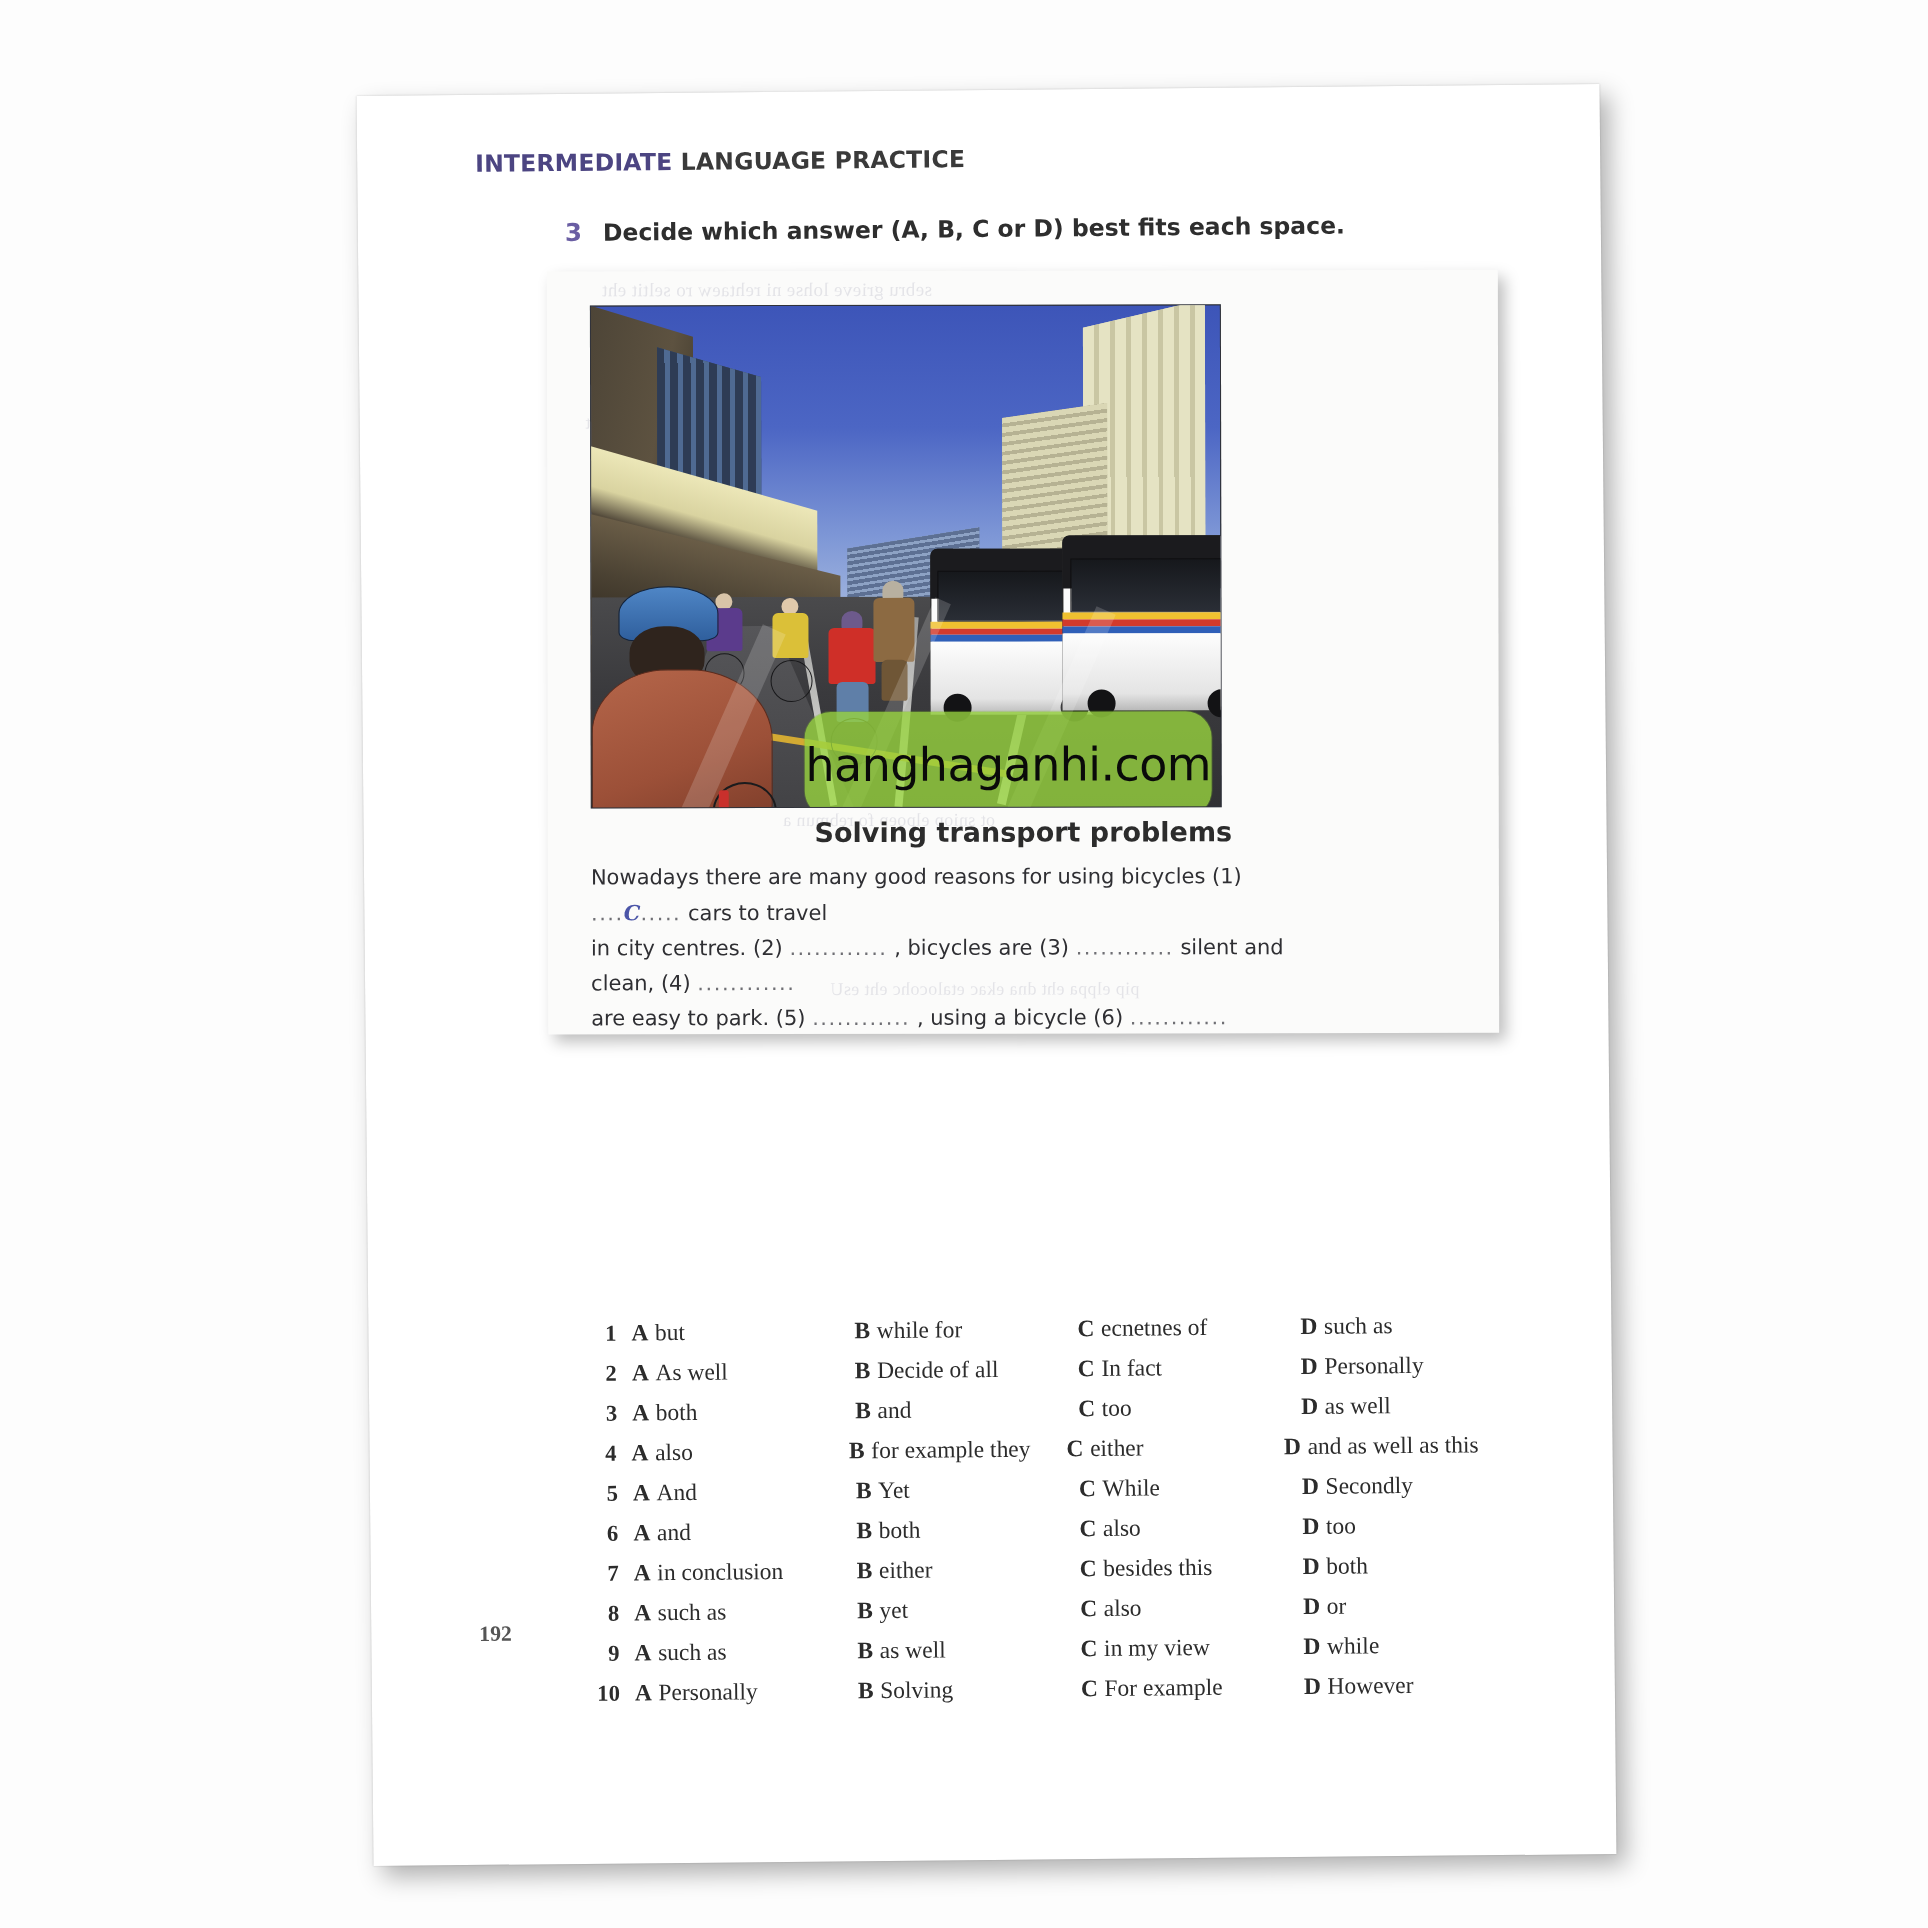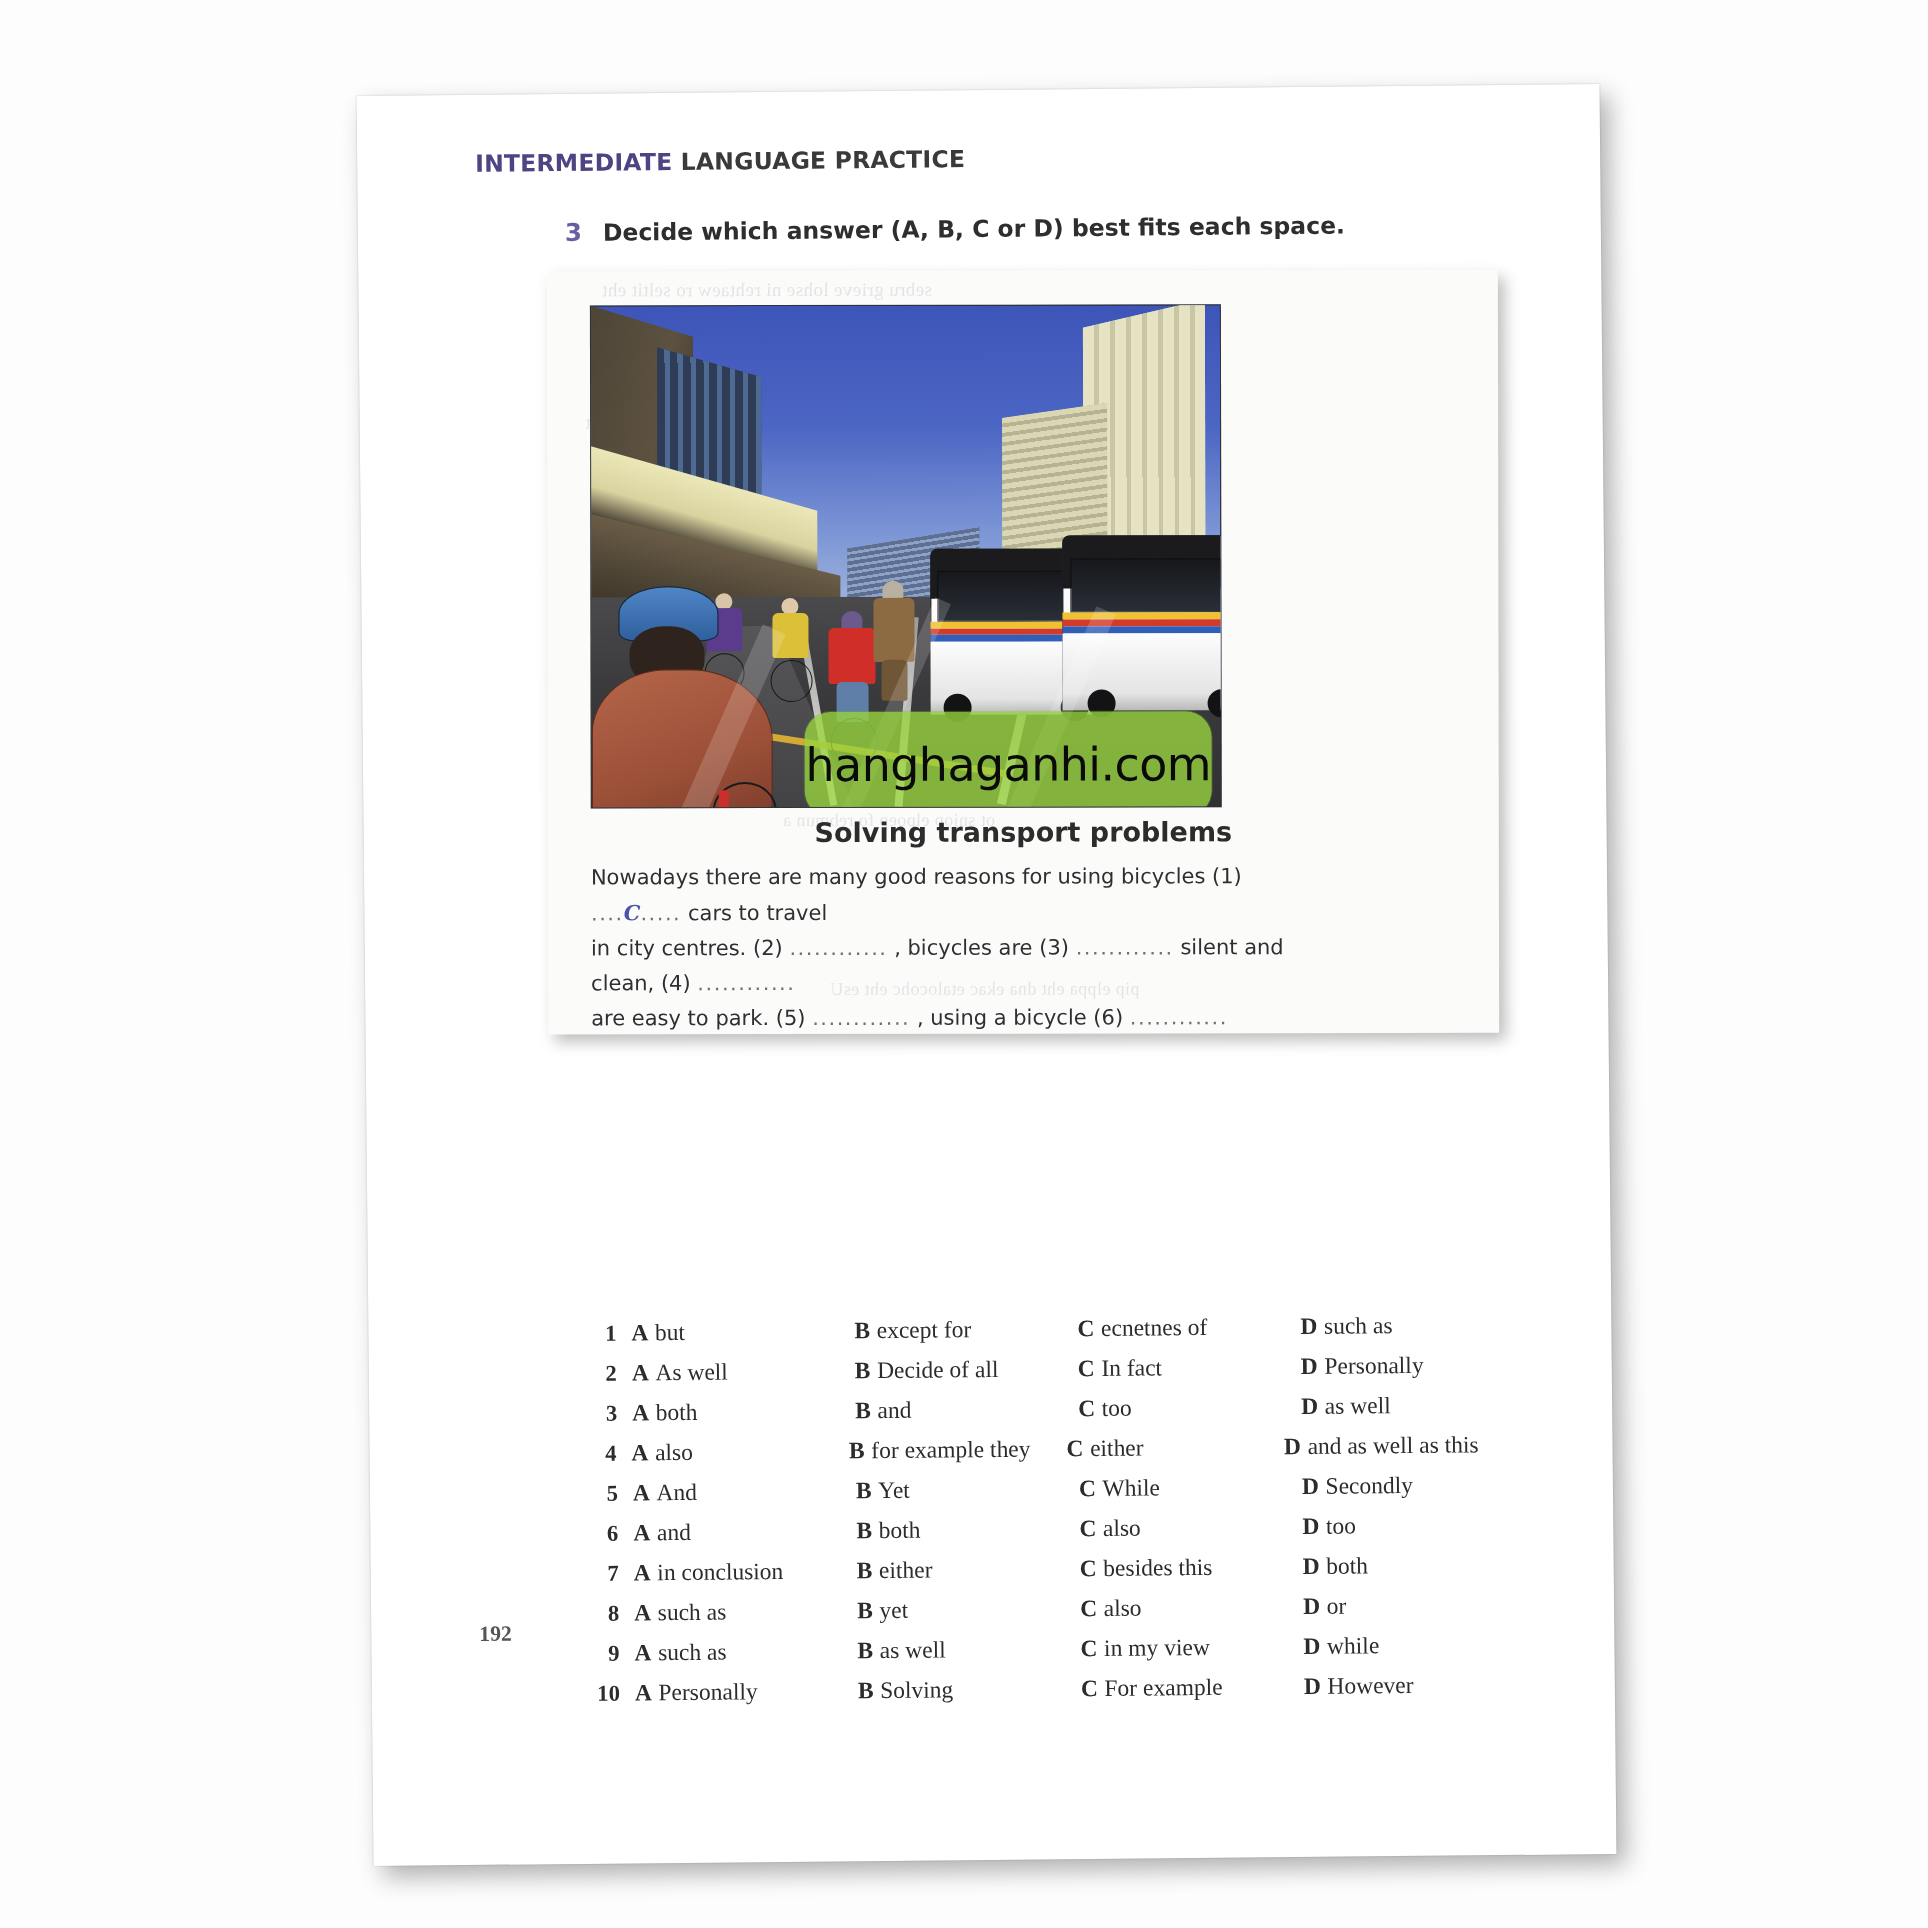--- a/index.html
+++ b/index.html
@@ -524,21 +524,21 @@
         <div>are easy to park. (5) <span class="blank-dots">............</span> , using a bicycle (6) <span class="blank-dots">............</span> keeps people fit. However,</div>
 
       </div>
 
     </div>
 
     <div id="options-table">
         <div class="opt-row">
           <span class="opt-num">1</span>
           <span class="opt-cell"><span class="opt-letter">A</span><span>but</span></span>
-          <span class="opt-cell"><span class="opt-letter">B</span><span>except for</span></span>
+          <span class="opt-cell"><span class="opt-letter">B</span><span>while for</span></span>
           <span class="opt-cell"><span class="opt-letter">C</span><span>ecnetnes of</span></span>
           <span class="opt-cell"><span class="opt-letter">D</span><span>such as</span></span>
         </div>
         <div class="opt-row">
           <span class="opt-num">2</span>
           <span class="opt-cell"><span class="opt-letter">A</span><span>As well</span></span>
           <span class="opt-cell"><span class="opt-letter">B</span><span>Decide of all</span></span>
           <span class="opt-cell"><span class="opt-letter">C</span><span>In fact</span></span>
           <span class="opt-cell"><span class="opt-letter">D</span><span>Personally</span></span>
         </div>

